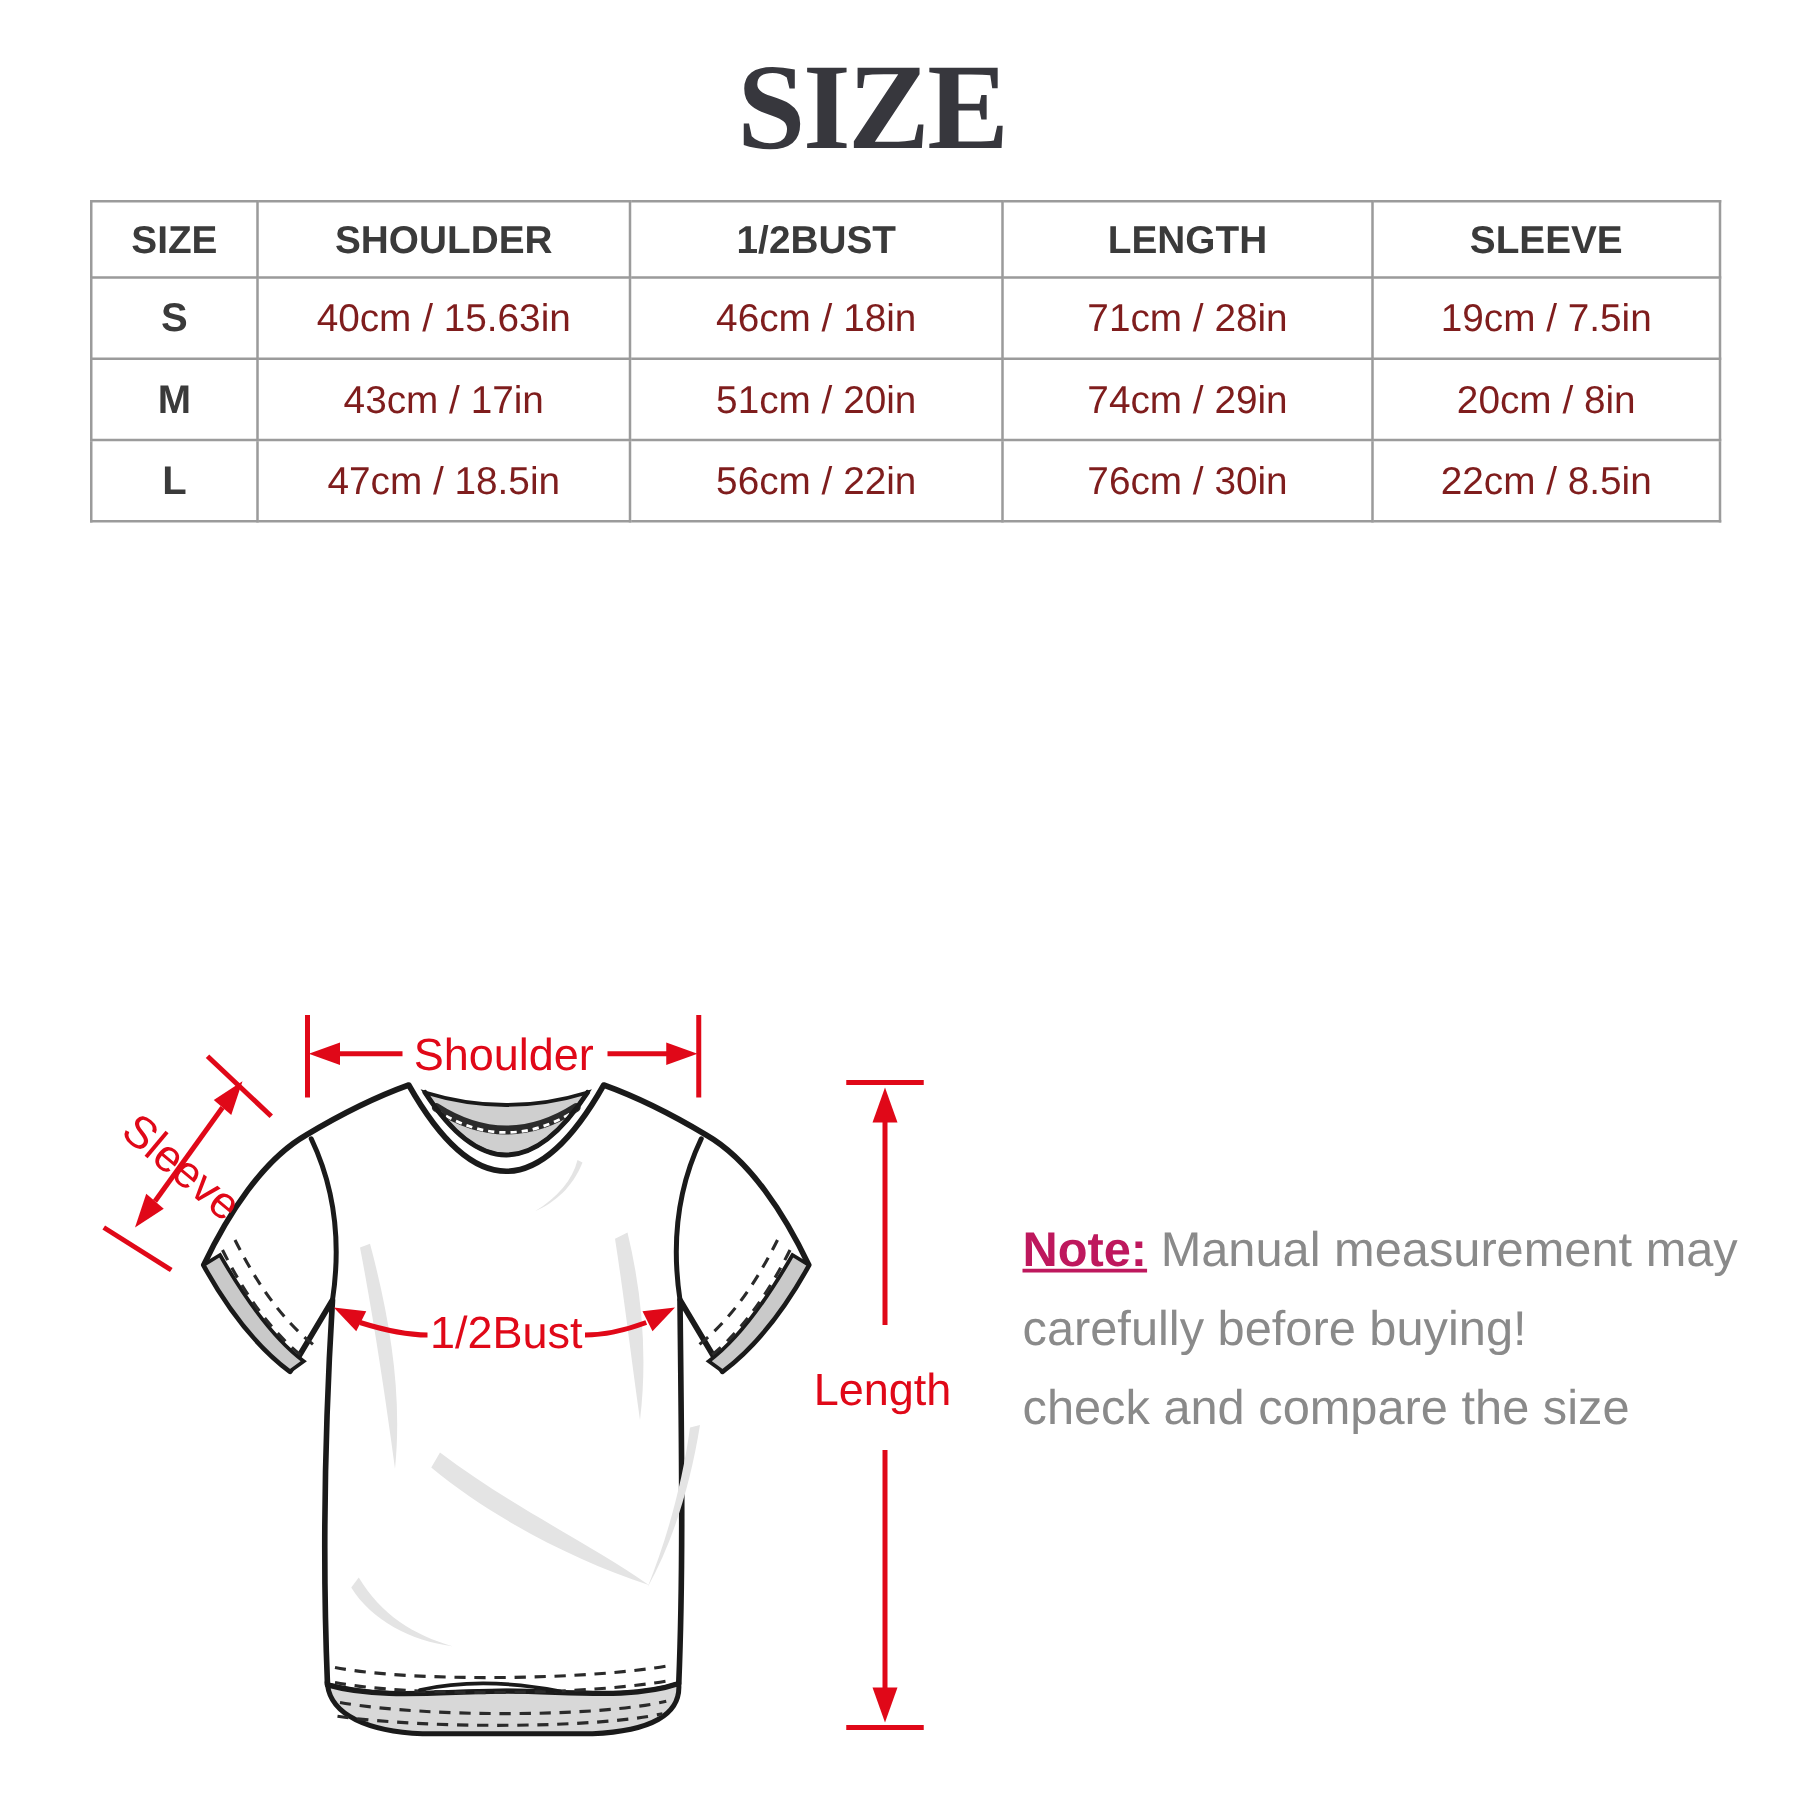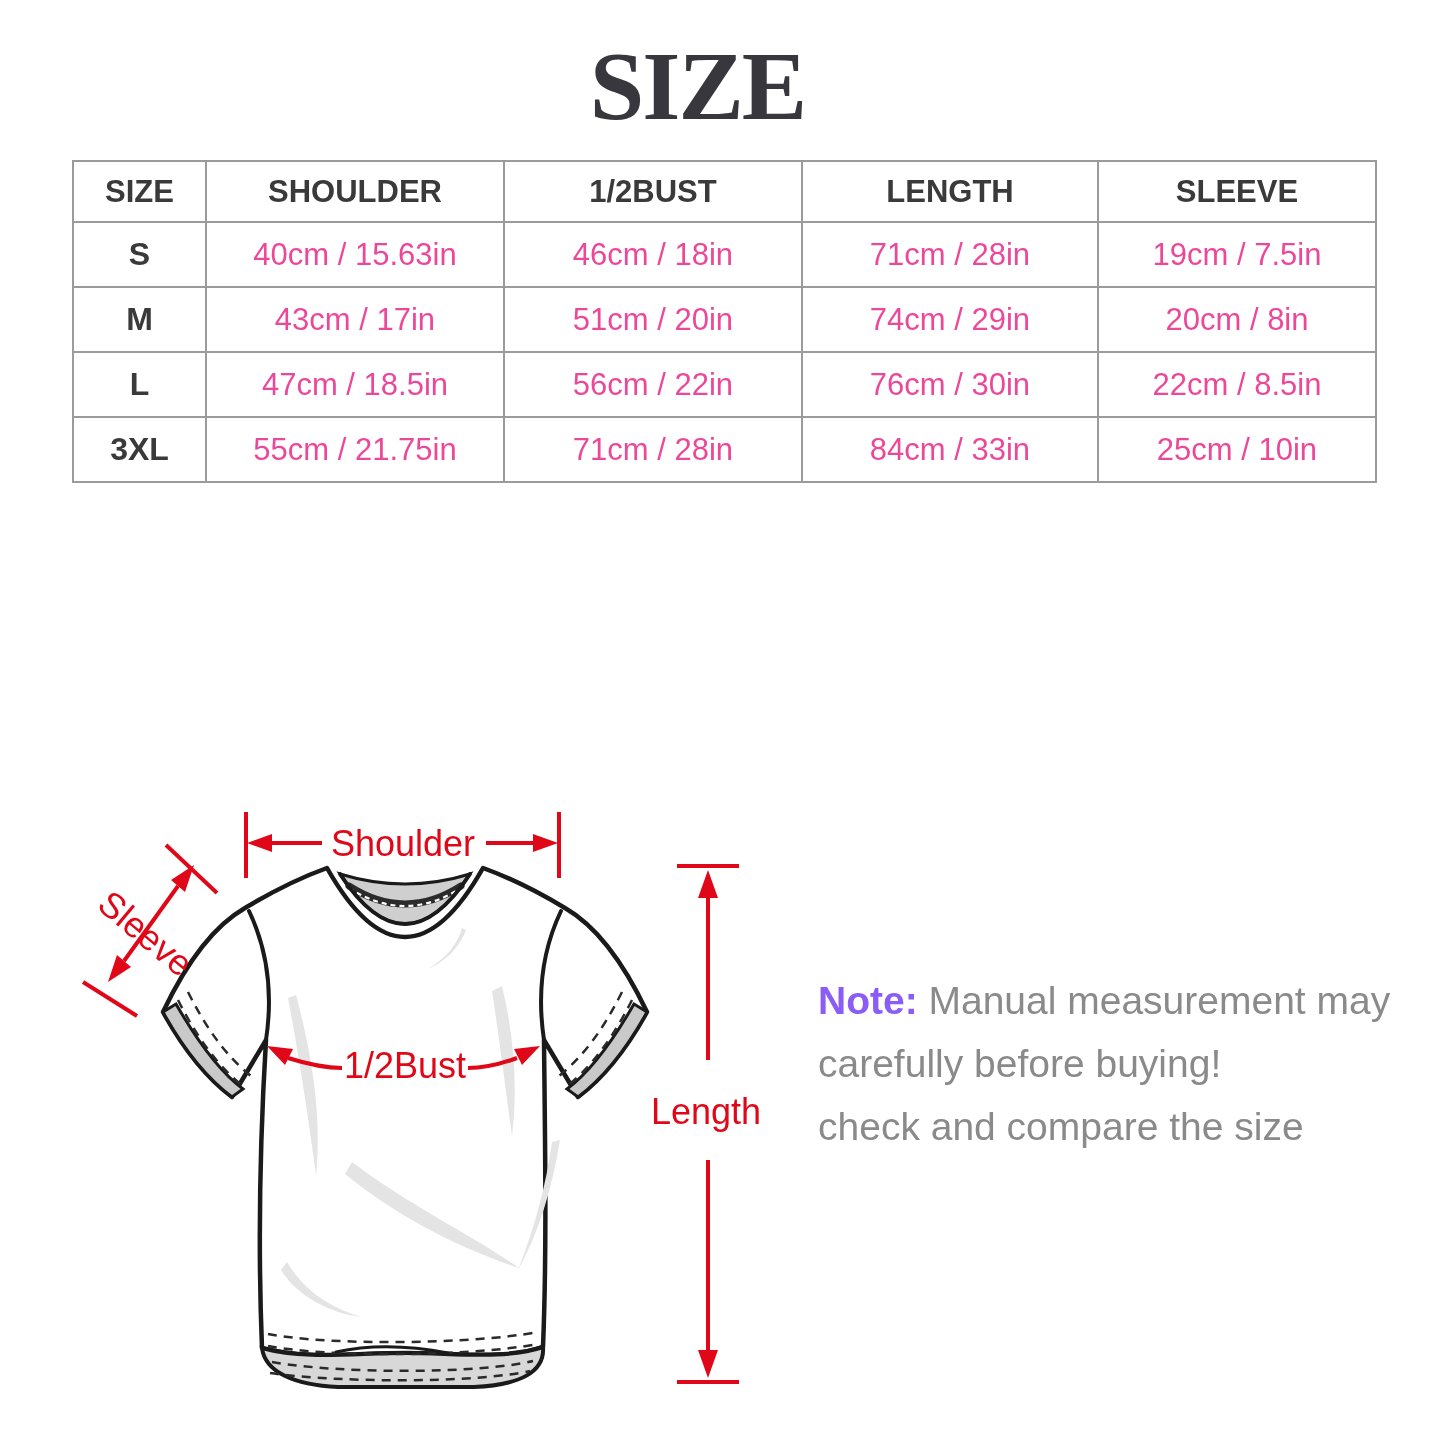--- a/index.html
+++ b/index.html
@@ -26,29 +26,29 @@
   .size-table col.c2 { width:298px; }
   .size-table col.c3 { width:296px; }
   .size-table col.c4 { width:278px; }
   .size-table th, .size-table td {
     border:2px solid #9b9b9b; text-align:center; vertical-align:middle;
     padding:0;
   }
   .size-table th {
     height:59px; font-size:31px; font-weight:bold; color:#3a3a3a;
   }
-  .size-table td { height:63px; font-size:31px; color:#ec4899; font-weight:normal; }
+  .size-table td { height:63px; font-size:31px; color:#7f1d1d; font-weight:normal; }
   .size-table td.size-col { font-size:32px; font-weight:bold; color:#3a3a3a; }
   
   .note {
     position:absolute; left:818px; top:969px;
     font-size:39px; line-height:63px; color:#8a8a8a;
   }
   .note .note-line { white-space:nowrap; }
-  .note .note-label { font-weight:bold; color:#8b5cf6; }
+  .note .note-label { font-weight:bold; color:#be185d;text-decoration:underline; }
   
   svg.diagram { position:absolute; left:0; top:0; width:1445px; height:1445px; }
   .outline   { fill:#ffffff; stroke:#1a1a1a; stroke-width:4.5; stroke-linejoin:round; }
   .line-only { fill:none; stroke:#1a1a1a; stroke-width:4; stroke-linecap:round; }
   .thin-line { fill:none; stroke:#1a1a1a; stroke-width:3; stroke-linecap:round; }
   .gray-fill { fill:#c9c9c9; stroke:#1a1a1a; stroke-width:3; }
   .hem-fill  { fill:#d8d8d8; stroke:#1a1a1a; stroke-width:4; }
   .collar-back { fill:#cfcfcf; stroke:#1a1a1a; stroke-width:3; }
   .wrinkle   { fill:#e4e4e4; stroke:none; }
   .stitch    { fill:none; stroke:#2a2a2a; stroke-width:2.5; stroke-dasharray:9 7; }
@@ -97,27 +97,20 @@
         <td>74cm / 29in</td>
         <td>20cm / 8in</td>
       </tr>
       <tr>
         <td class="size-col">L</td>
         <td>47cm / 18.5in</td>
         <td>56cm / 22in</td>
         <td>76cm / 30in</td>
         <td>22cm / 8.5in</td>
       </tr>
-      <tr>
-        <td class="size-col">3XL</td>
-        <td>55cm / 21.75in</td>
-        <td>71cm / 28in</td>
-        <td>84cm / 33in</td>
-        <td>25cm / 10in</td>
-      </tr>
     </tbody>
   </table>
 
   <svg class="diagram" viewBox="0 0 1445 1445" aria-hidden="true">
     <g>
 
       <path class="outline" d="
         M245,908
         C210,928 182,972 163,1012
         C184,1050 208,1079 232,1097

